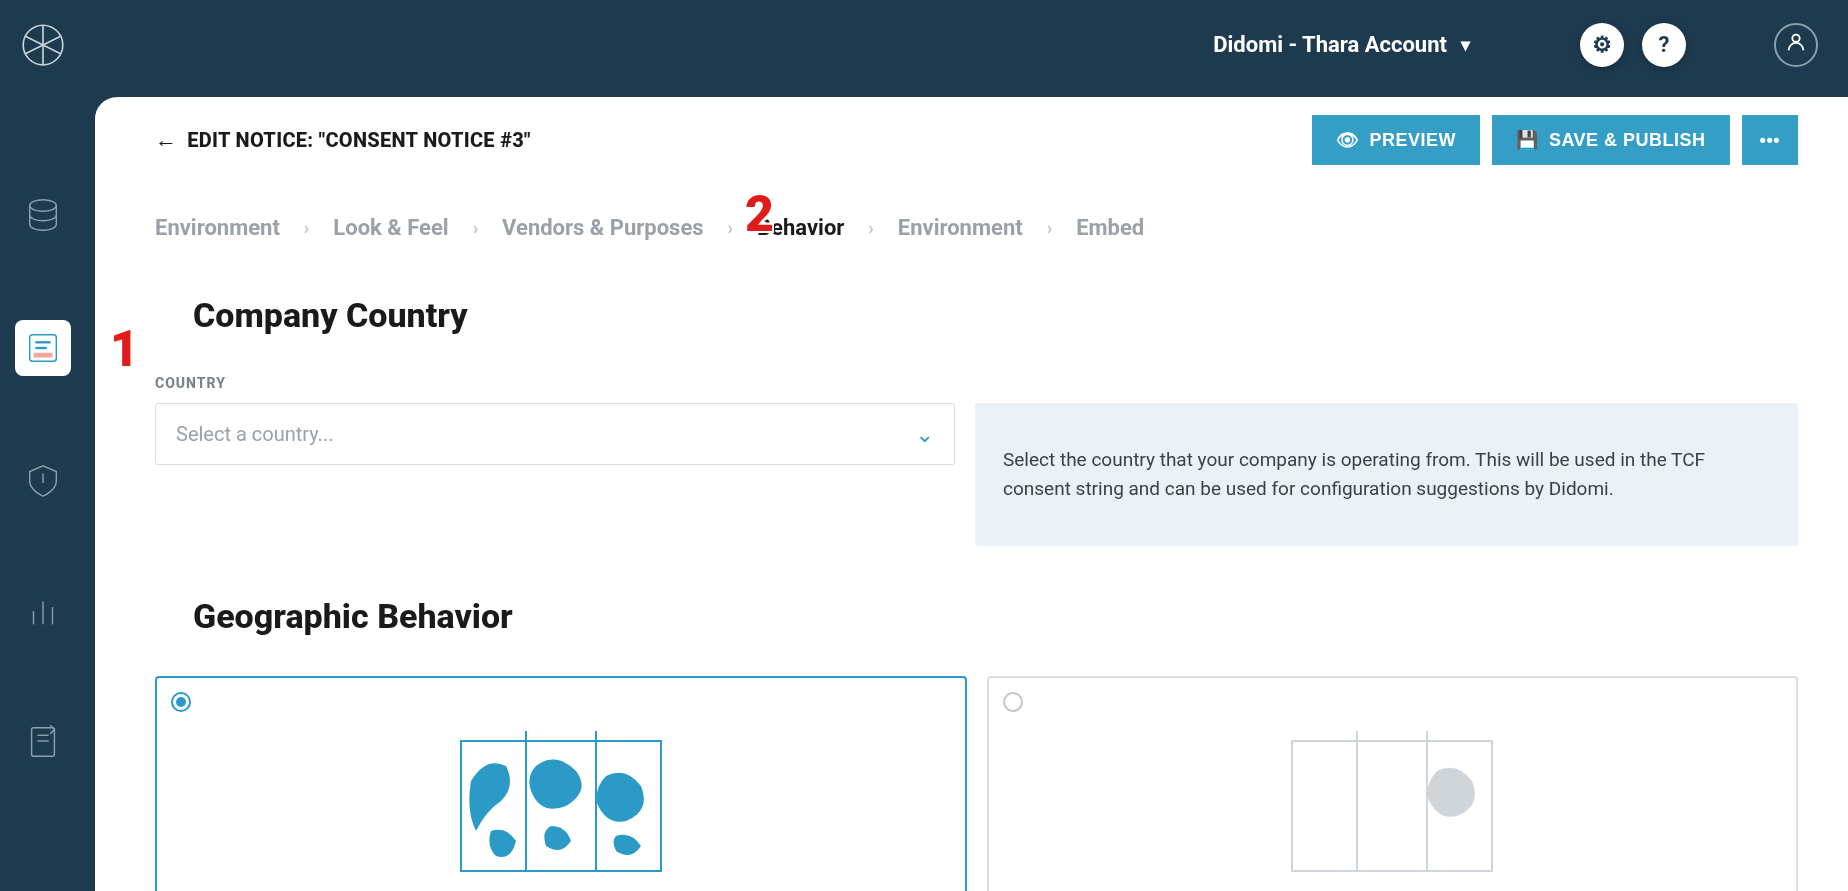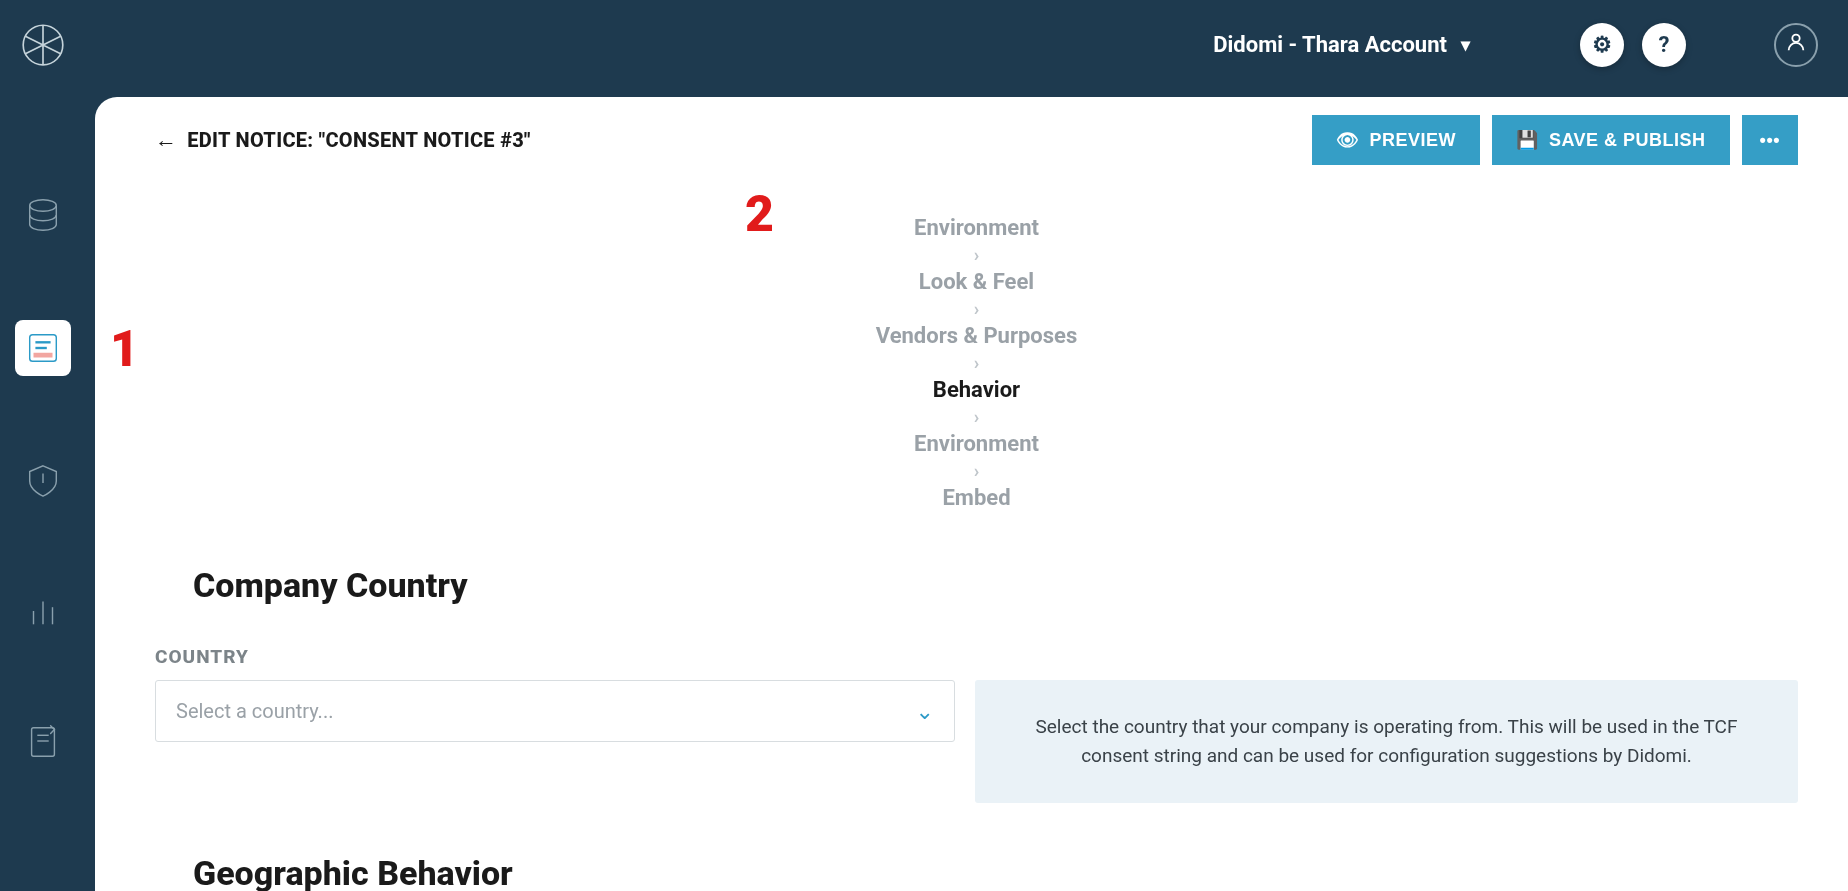--- a/index.html
+++ b/index.html
@@ -128,42 +128,41 @@
     cursor: pointer;
     display: flex; align-items: center; gap: 10px;
   }
   .btn .icn { font-size: 18px; }
   .btn-more { padding: 14px 18px; }
 
   
   .breadcrumbs {
     display: flex;
     align-items: center;
-    gap: 4px;
+    gap: 24px;
     font-size: 22px;
     font-weight: 700;
     color: #9aa1a7;
     margin-bottom: 55px;
     position: relative;
-    flex-direction: column;
   }
   .crumb { cursor: pointer; }
   .crumb.active { color: #1a1a1a; font-weight: 700; }
   .sep { color: #bfc5ca; font-size: 18px; }
 
   
   h1.section {
     font-size: 34px;
     font-weight: 800;
     color: #1a1a1a;
     margin-bottom: 40px;
     margin-left: 38px;
   }
   .field-label {
-    font-size: 19px;
+    font-size: 14px;
     font-weight: 800;
     letter-spacing: 1px;
     color: #7c8489;
     margin-bottom: 12px;
   }
   .country-row {
     display: flex;
     gap: 20px;
     align-items: flex-start;
     margin-bottom: 50px;
@@ -179,25 +178,24 @@
     padding: 4px 20px;
     color: #9aa1a7;
     font-size: 20px;
     cursor: pointer;
   }
   .select-box .chev { color: #2b9ac7; font-size: 22px; }
   .info-panel {
     flex: 1;
     background: #eaf2f7;
     border-radius: 3px;
-    padding: 32px 28px;
+    padding: 42px 28px;
     font-size: 19px;
     color: #3a4248;
     line-height: 1.55;
-    text-align: center;
   }
 
   
   .geo-row { display: flex; gap: 20px; }
   .geo-card {
     flex: 1;
     border: 2px solid #d8dde0;
     border-radius: 4px;
     height: 250px;
     padding: 16px;

